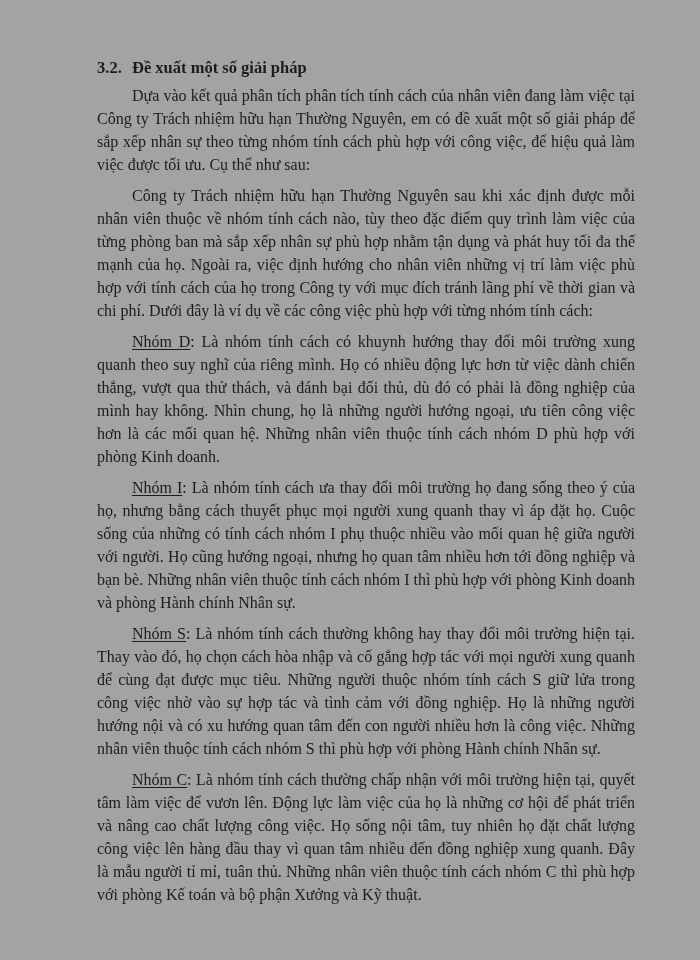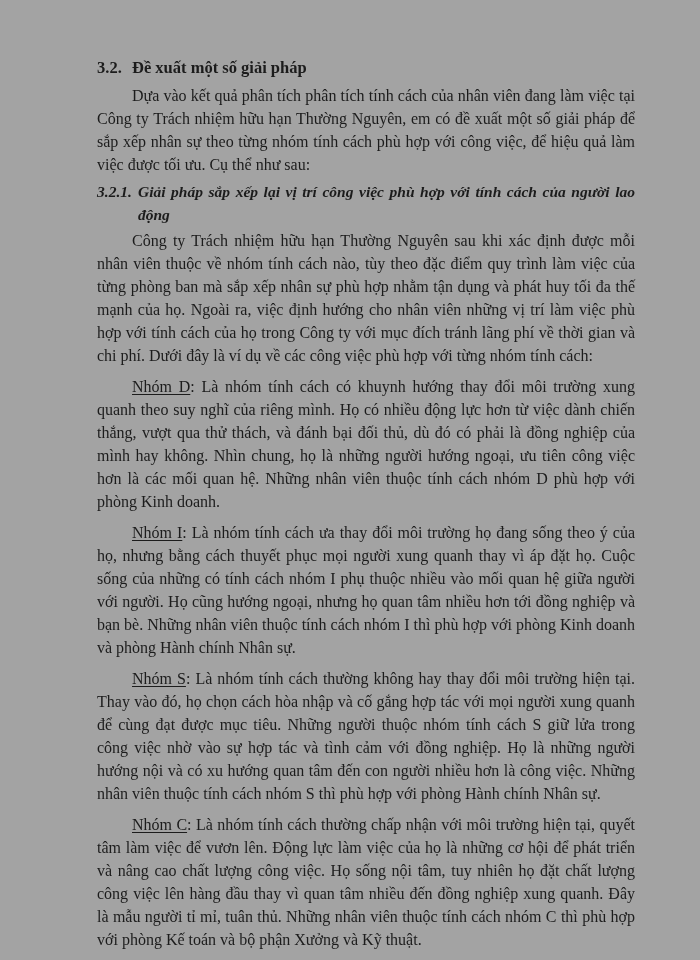--- a/index.html
+++ b/index.html
@@ -81,24 +81,20 @@
 <div class="page">
   <div class="content">
 
     <div class="h-section">
       <span class="h-num">3.2.</span>
       <span class="h-title">Đề xuất một số giải pháp</span>
     </div>
 
     <p class="body">Dựa vào kết quả phân tích phân tích tính cách của nhân viên đang làm việc tại Công ty Trách nhiệm hữu hạn Thường Nguyên, em có đề xuất một số giải pháp để sắp xếp nhân sự theo từng nhóm tính cách phù hợp với công việc, để hiệu quả làm việc được tối ưu. Cụ thể như sau:</p>
 
-    <div class="h-sub">
-      <span class="h-num">3.2.1.</span>
-      <span class="h-title">Giải pháp sắp xếp lại vị trí công việc phù hợp với tính cách của người lao động</span>
-    </div>
 
     <p class="body">Công ty Trách nhiệm hữu hạn Thường Nguyên sau khi xác định được mỗi nhân viên thuộc về nhóm tính cách nào, tùy theo đặc điểm quy trình làm việc của từng phòng ban mà sắp xếp nhân sự phù hợp nhằm tận dụng và phát huy tối đa thế mạnh của họ. Ngoài ra, việc định hướng cho nhân viên những vị trí làm việc phù hợp với tính cách của họ trong Công ty với mục đích tránh lãng phí về thời gian và chi phí. Dưới đây là ví dụ về các công việc phù hợp với từng nhóm tính cách:</p>
 
     <p class="body"><span class="u">Nhóm D</span><span>: Là nhóm tính cách có khuynh hướng thay đổi môi trường xung quanh theo suy nghĩ của riêng mình. Họ có nhiều động lực hơn từ việc dành chiến thắng, vượt qua thử thách, và đánh bại đối thủ, dù đó có phải là đồng nghiệp của mình hay không. Nhìn chung, họ là những người hướng ngoại, ưu tiên công việc hơn là các mối quan hệ. Những nhân viên thuộc tính cách nhóm D phù hợp với phòng Kinh doanh.</span></p>
 
     <p class="body"><span class="u">Nhóm I</span><span>: Là nhóm tính cách ưa thay đổi môi trường họ đang sống theo ý của họ, nhưng bằng cách thuyết phục mọi người xung quanh thay vì áp đặt họ. Cuộc sống của những có tính cách nhóm I phụ thuộc nhiều vào mối quan hệ giữa người với người. Họ cũng hướng ngoại, nhưng họ quan tâm nhiều hơn tới đồng nghiệp và bạn bè. Những nhân viên thuộc tính cách nhóm I thì phù hợp với phòng Kinh doanh và phòng Hành chính Nhân sự.</span></p>
 
     <p class="body"><span class="u">Nhóm S</span><span>: Là nhóm tính cách thường không hay thay đổi môi trường hiện tại. Thay vào đó, họ chọn cách hòa nhập và cố gắng hợp tác với mọi người xung quanh để cùng đạt được mục tiêu. Những người thuộc nhóm tính cách S giữ lửa trong công việc nhờ vào sự hợp tác và tình cảm với đồng nghiệp. Họ là những người hướng nội và có xu hướng quan tâm đến con người nhiều hơn là công việc. Những nhân viên thuộc tính cách nhóm S thì phù hợp với phòng Hành chính Nhân sự.</span></p>
 
     <p class="body"><span class="u">Nhóm C</span><span>: Là nhóm tính cách thường chấp nhận với môi trường hiện tại, quyết tâm làm việc để vươn lên. Động lực làm việc của họ là những cơ hội để phát triển và nâng cao chất lượng công việc. Họ sống nội tâm, tuy nhiên họ đặt chất lượng công việc lên hàng đầu thay vì quan tâm nhiều đến đồng nghiệp xung quanh. Đây là mẫu người tỉ mỉ, tuân thủ. Những nhân viên thuộc tính cách nhóm C thì phù hợp với phòng Kế toán và bộ phận Xưởng và Kỹ thuật.</span></p>

